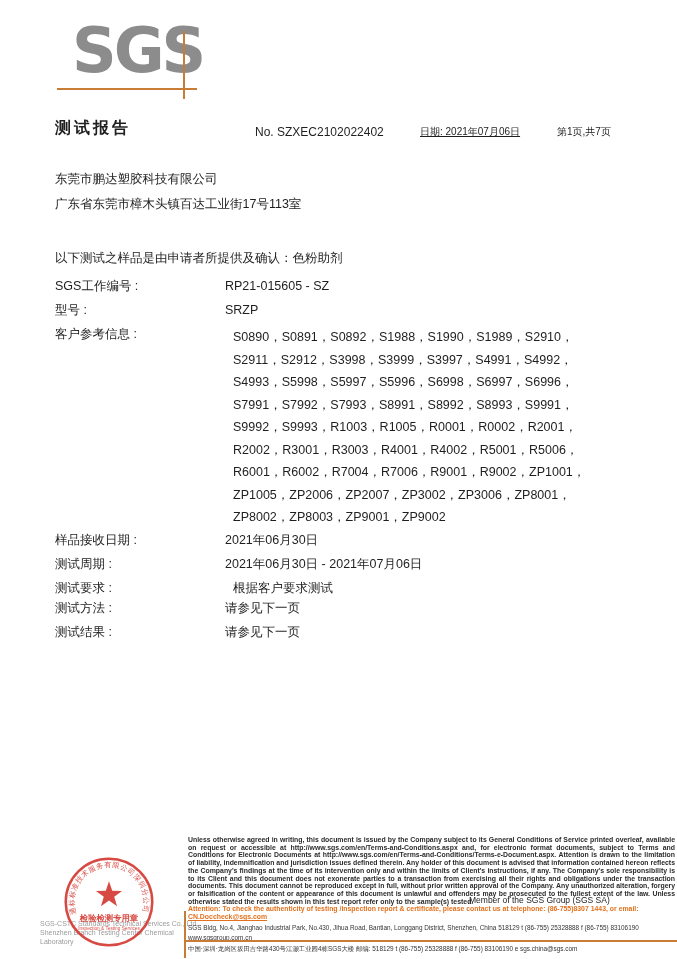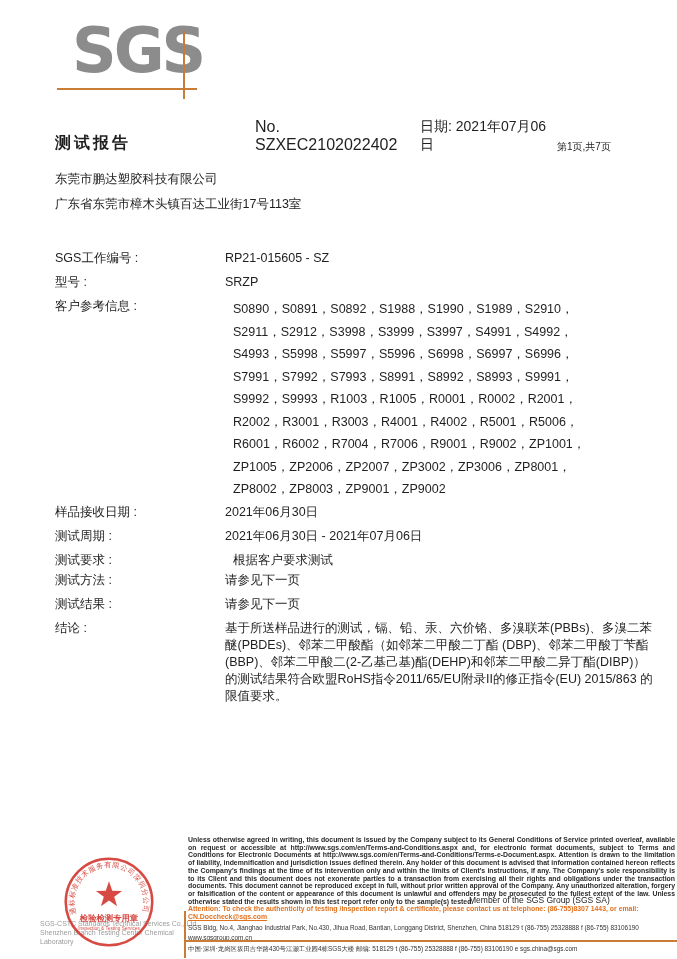--- a/index.html
+++ b/index.html
@@ -15,22 +15,22 @@
     font-family:"DejaVu Sans","Liberation Sans",sans-serif;
     font-weight:bold; font-size:62px; line-height:62px;
     color:#8c8c8c; letter-spacing:-3px;
   }
   .logo-hline { position:absolute; left:57px; top:88px; width:140px; height:2px; background:#c97c35; }
   .logo-vline { position:absolute; left:183px; top:31px; width:2px; height:68px; background:#c97c35; }
 
   
   .doc-header { position:absolute; left:55px; top:118px; width:600px; display:flex; align-items:flex-end; }
   .doc-title  { flex:0 0 200px; font-size:16px; font-weight:bold; letter-spacing:3px; }
-  .doc-no     { flex:0 0 165px; font-size:16px; }
-  .doc-date   { flex:0 0 137px; font-size:14px; }
+  .doc-no     { flex:0 0 165px; font-size:12px; }
+  .doc-date   { flex:0 0 137px; font-size:10px;text-decoration:underline; }
   .doc-pages  { font-size:10px; }
 
   
   .applicant { position:absolute; left:55px; top:167px; font-size:12.5px; line-height:25px; }
 
   
   .fields { position:absolute; left:55px; top:250px; width:602px; font-size:12.5px; line-height:17px; }
   .statement { margin-bottom:11px; }
   .row { display:flex; margin-bottom:7px;justify-content:center; }
   .row .label { flex:0 0 170px; }
@@ -73,20 +73,21 @@
     <span class="doc-date">日期: 2021年07月06日</span>
     <span class="doc-pages">第1页,共7页</span>
   </div>
 
   <div class="applicant">
     <div>东莞市鹏达塑胶科技有限公司</div>
     <div>广东省东莞市樟木头镇百达工业街17号113室</div>
   </div>
 
   <div class="fields">
+    <div class="statement">以下测试之样品是由申请者所提供及确认：色粉助剂</div>
 
     <div class="row">
       <span class="label">SGS工作编号 :</span>
       <span class="value">RP21-015605 - SZ</span>
     </div>
 
     <div class="row">
       <span class="label">型号 :</span>
       <span class="value">SRZP</span>
     </div>
@@ -124,24 +125,20 @@
     <div class="row">
       <span class="label">测试方法 :</span>
       <span class="value">请参见下一页</span>
     </div>
 
     <div class="row">
       <span class="label">测试结果 :</span>
       <span class="value">请参见下一页</span>
     </div>
 
-    <div class="row">
-      <span class="label">结论 :</span>
-      <span class="value conclusion-value">基于所送样品进行的测试，镉、铅、汞、六价铬、多溴联苯(PBBs)、多溴二苯醚(PBDEs)、邻苯二甲酸酯（如邻苯二甲酸二丁酯 (DBP)、邻苯二甲酸丁苄酯(BBP)、邻苯二甲酸二(2-乙基己基)酯(DEHP)和邻苯二甲酸二异丁酯(DIBP)）的测试结果符合欧盟RoHS指令2011/65/EU附录II的修正指令(EU) 2015/863 的限值要求。</span>
-    </div>
   </div>
 
   <div class="stamp-company">
     <div>SGS-CSTC Standards Technical Services Co., Ltd.</div>
     <div>Shenzhen Branch Testing Center Chemical Laboratory</div>
   </div>
 
   <svg class="stamp-svg" viewBox="0 0 120 120">
     <circle cx="60" cy="60" r="44" fill="none" stroke="#d2322a" stroke-width="2.6"></circle>
     <path id="ringPath" d="M 26.6 72.1 A 35.5 35.5 0 1 1 93.4 72.1" fill="none"></path>

